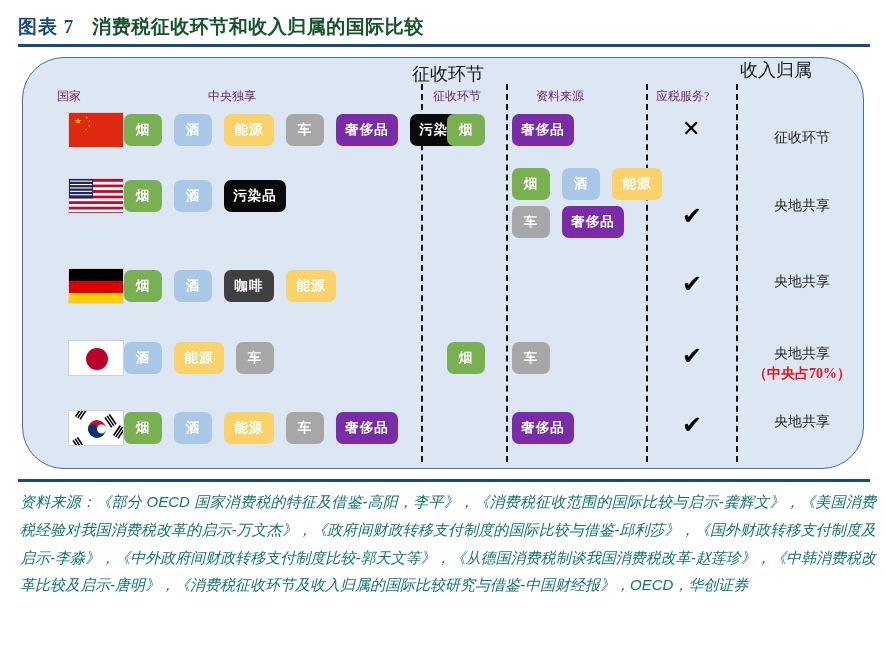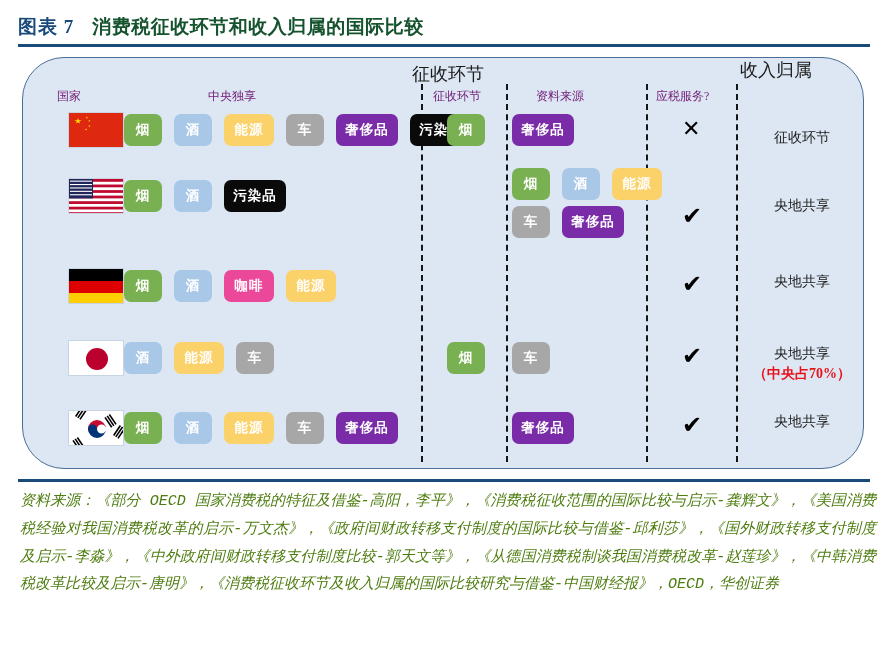--- a/index.html
+++ b/index.html
@@ -173,24 +173,24 @@
   #src-rule {
     position: absolute;
     left: 18px; top: 479px;
     width: 852px; height: 3px;
     background: #1a4a7a;
   }
   #source {
     position: absolute;
     left: 20px; top: 488px;
     width: 856px;
-    font-family: Liberation Mono, monospace;
+    font-family: Liberation Sans, sans-serif;
     font-style: italic;
     font-size: 15px;
-    color: #4d7c0f;
+    color: #0f766e;
     line-height: 1.85;
     text-align: justify;
   }
 </style>
 </head>
 <body>
 
 <div id="title-bar">
   <span id="chart-label">图表 7</span>
   <span id="chart-title">消费税征收环节和收入归属的国际比较</span>
@@ -283,21 +283,21 @@
 <div class="rev" style="top: 196px;">
     <div>央地共享</div>
   </div>
 <div class="flag" title="德国" style="top: 268px; position: absolute;"><svg width="56" height="36" viewBox="0 0 56 36">
       <rect y="0" width="56" height="12" fill="#000000"></rect>
       <rect y="12" width="56" height="12" fill="#dd0000"></rect>
       <rect y="24" width="56" height="12" fill="#ffce00"></rect>
     </svg></div>
 <div class="chip w1" style="left: 124px; top: 270px; background: rgb(121, 176, 81); width: 38px;">烟</div>
 <div class="chip w1" style="left: 174px; top: 270px; background: rgb(169, 200, 232); width: 38px;">酒</div>
-<div class="chip w2" style="left: 224px; top: 270px; background: #ec4899; width: 50px;">咖啡</div>
+<div class="chip w2" style="left: 224px; top: 270px; background: #404040; width: 50px;">咖啡</div>
 <div class="chip w2" style="left: 286px; top: 270px; background: rgb(251, 210, 106); width: 50px;">能源</div>
 <div class="mark check" style="left: 682px; top: 272px;">✔</div>
 <div class="rev" style="top: 272px;">
     <div>央地共享</div>
   </div>
 <div class="flag" title="日本" style="top: 340px; position: absolute;"><svg width="56" height="36" viewBox="0 0 56 36">
       <rect width="56" height="36" fill="#ffffff"></rect>
       <circle cx="28" cy="18" r="11" fill="#bc002d"></circle>
     </svg></div>
 <div class="chip w1" style="left: 124px; top: 342px; background: rgb(169, 200, 232); width: 38px;">酒</div>

